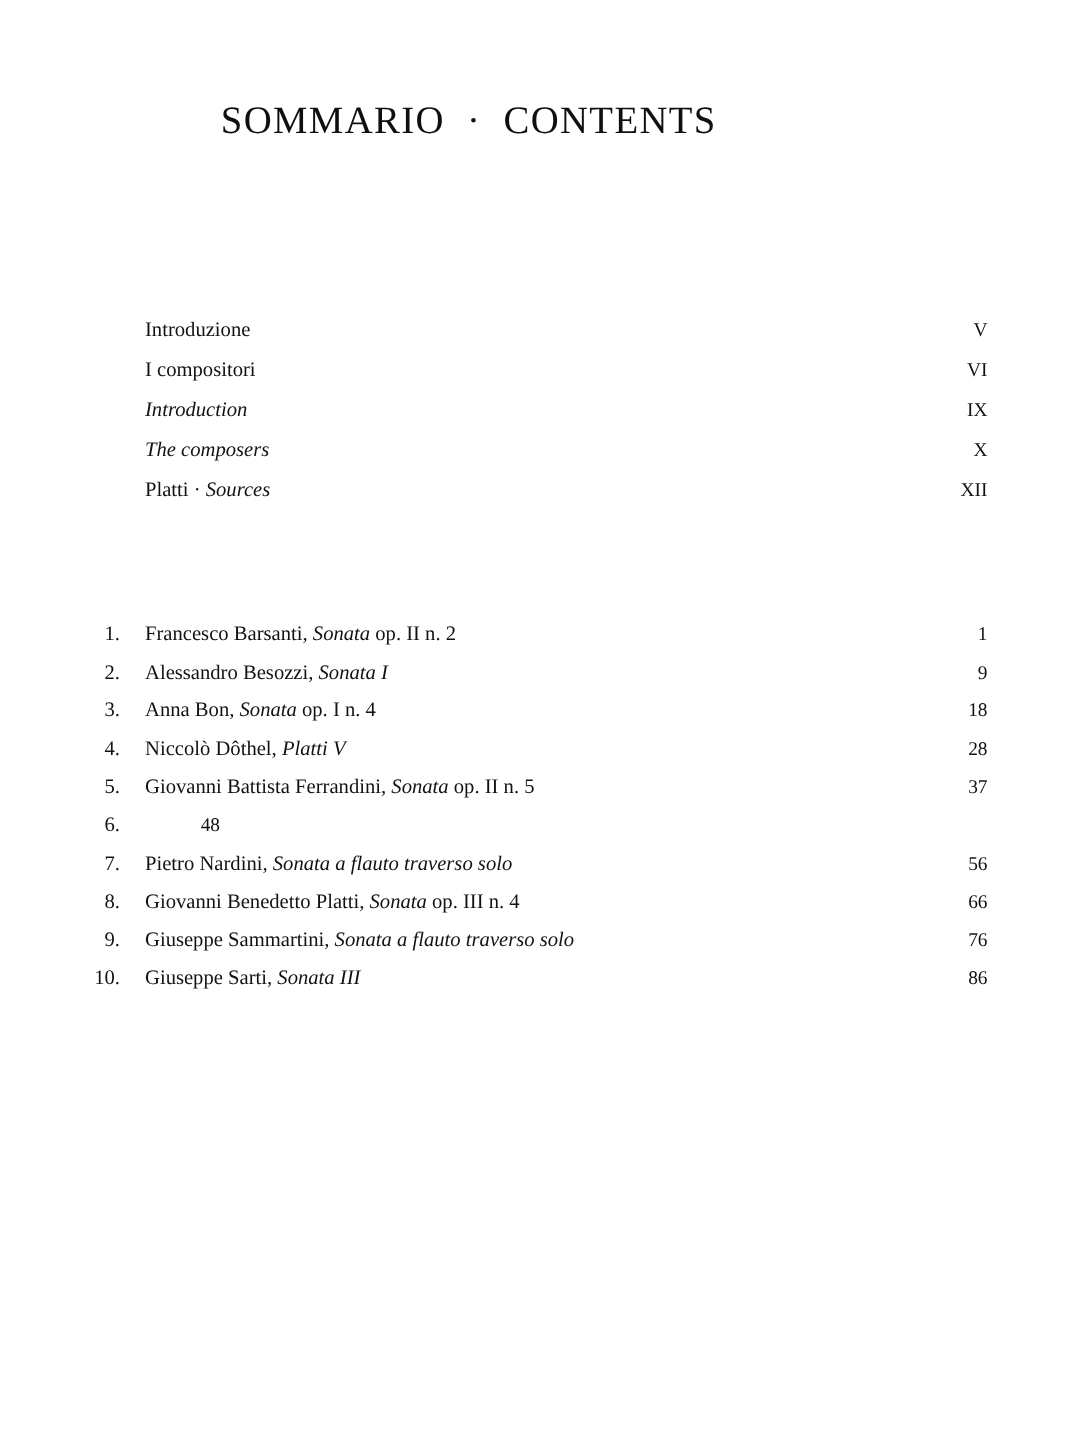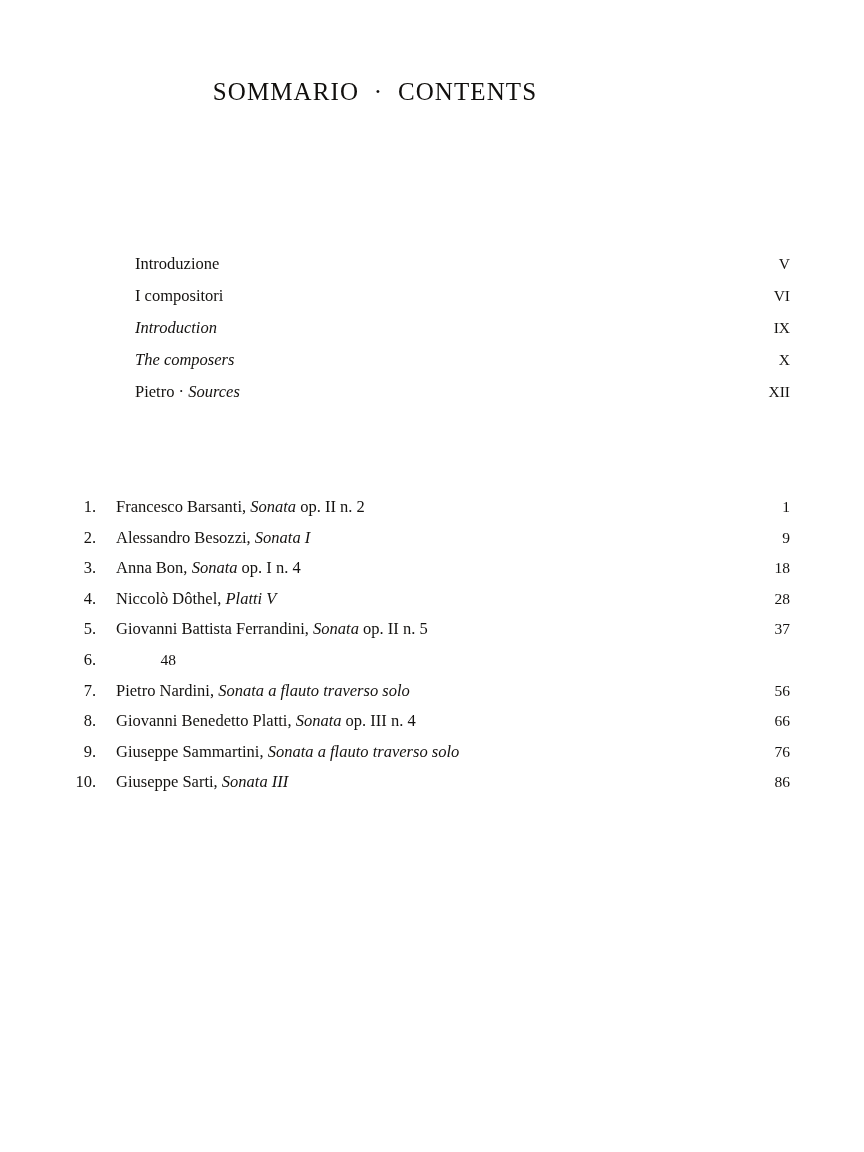--- a/index.html
+++ b/index.html
@@ -20,21 +20,21 @@
     overflow: hidden;
   }
 
   
   .page-heading {
     position: absolute;
     top: 78px;
     left: 0;
     width: 750px;
     text-align: center;
-    font-size: 25px;
+    font-size: 31px;
     letter-spacing: 1.1px;
     font-variant: small-caps;
     white-space: pre;
     color: #110f0d;
   }
 
   
   .toc-block {
     position: absolute;
     left: 72px;
@@ -68,21 +68,20 @@
     font-size: 15.5px;
   }
 
   
   #front-matter {
     top: 254px;
   }
 
   #front-matter .toc-row {
     height: 32px;
-    gap: 19px;
   }
 
   #front-matter .toc-label {
     padding-left: 0;
   }
 
   
   #contents-list {
     top: 497px;
   }
@@ -127,21 +126,21 @@
         <span class="toc-label"><span class="ital">Introduction</span></span>
         <span class="toc-page">IX</span>
       </div>
       <div class="toc-row">
         <span class="toc-num"></span>
         <span class="toc-label"><span class="ital">The composers</span></span>
         <span class="toc-page">X</span>
       </div>
       <div class="toc-row">
         <span class="toc-num"></span>
-        <span class="toc-label"><span class="upright">Pietro </span><span class="sep">· </span><span class="ital">Sources</span></span>
+        <span class="toc-label"><span class="upright">Platti </span><span class="sep">· </span><span class="ital">Sources</span></span>
         <span class="toc-page">XII</span>
       </div>
     </div>
 
   <div class="toc-block" id="contents-list">
       <div class="toc-row">
         <span class="toc-num">1.</span>
         <span class="toc-label"><span class="upright">Francesco Barsanti, </span><span class="ital">Sonata</span><span class="upright"> op. II n. 2</span></span>
         <span class="toc-page">1</span>
       </div>

